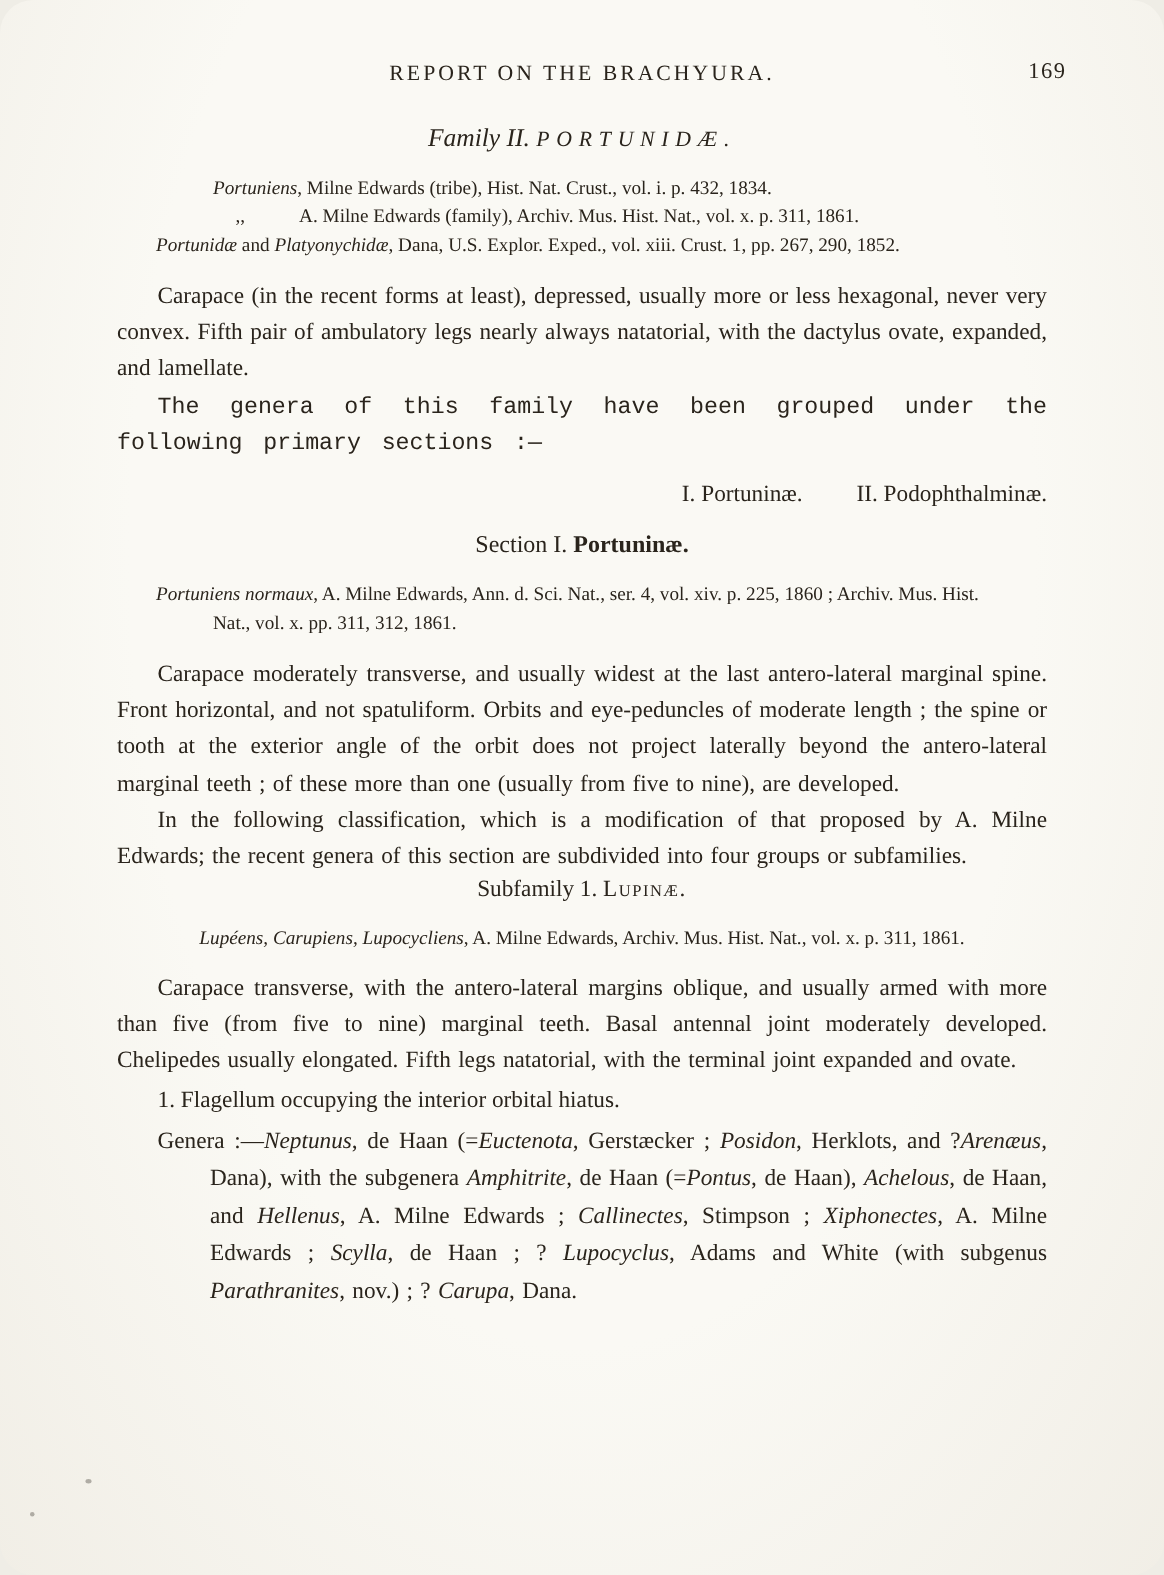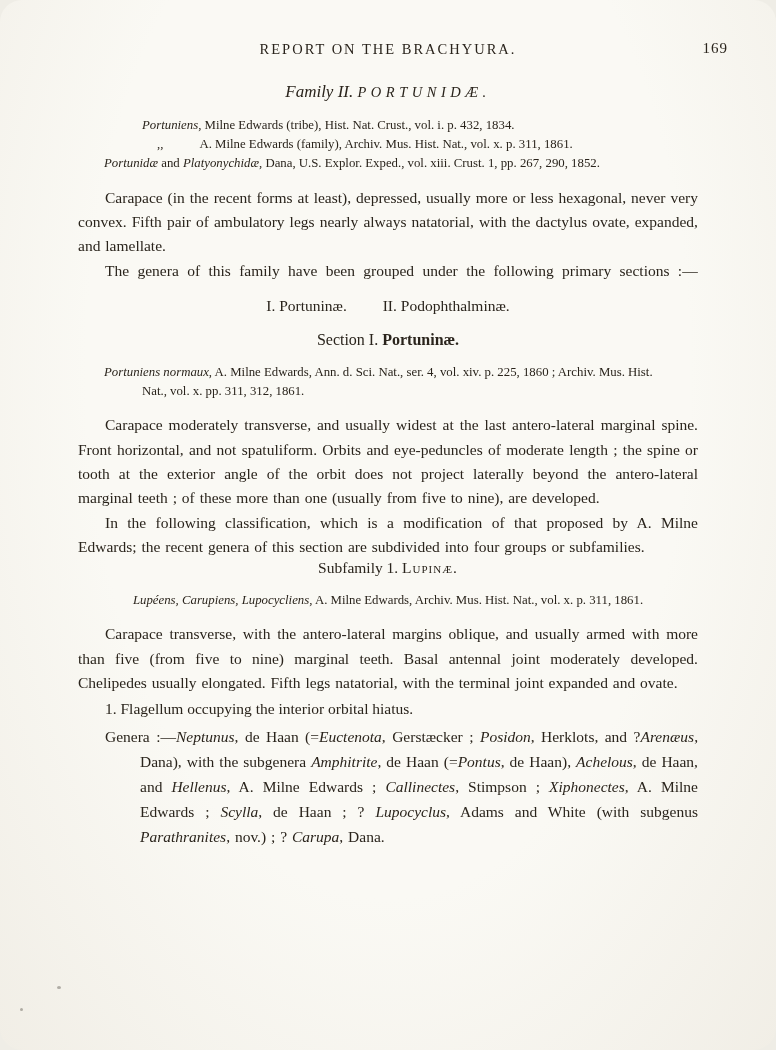--- a/index.html
+++ b/index.html
@@ -9,21 +9,21 @@
     height: 1050px;
     margin: 0 auto;
     background: radial-gradient(ellipse at 50% 35%, #faf9f4 55%, #f1eee6 100%);
     color: #2a241c;
     font-family: "Liberation Serif", "DejaVu Serif", serif;
     overflow: hidden;
     border-radius: 22px;
   }
   .running-header { position: relative; padding-top: 40px; text-align: center; }
   .head-title { font-size: 14.5px; letter-spacing: 2px; }
-  .page-num { position: absolute; top: 40px; right: 48px; font-size: 15px; letter-spacing: 1px; font-family: Liberation Serif, serif; }
+  .page-num { position: absolute; top: 40px; right: 65px; font-size: 15px; letter-spacing: 1px; font-family: Liberation Serif, serif; }
 
   .content { padding: 0 78px; }
 
   h1, h2, p { margin: 0; font-weight: normal; }
 
   .family-heading { margin-top: 24px; text-align: center; font-size: 17px; font-style: italic; }
   .spaced { font-size: 14.5px; letter-spacing: 4.5px; }
 
   .citation-block { margin: 14px 26px 12px; font-size: 12.8px; line-height: 1.5; }
   .cit { margin: 0; }
@@ -33,23 +33,23 @@
   .cit-center { text-align: center; }
   .ditto { margin-right: 36px; }
 
   .body-para {
     font-size: 15.5px;
     line-height: 1.57;
     text-align: justify;
     text-indent: 27px;
     word-spacing: 1px;
   }
-  .loose { word-spacing: 4.5px; }
+  .loose { word-spacing: 4.5px; font-family: Liberation Mono, monospace; }
 
-  .sections-line { margin: 14px 0 16px; text-align: center; font-size: 15.5px; }
+  .sections-line { margin: 14px 0 16px; text-align: right; font-size: 15.5px; }
   .sections-gap { margin-left: 32px; }
 
   .section-heading { text-align: center; font-size: 16px; }
   .subfamily-heading { font-size: 15.5px; }
 
   .i { font-style: italic; }
   .b { font-weight: bold; }
   .sc { font-variant: small-caps; letter-spacing: 1px; }
 
   .list-item { margin-top: 2px; padding-left: 27px; font-size: 15.5px; line-height: 1.57; }

